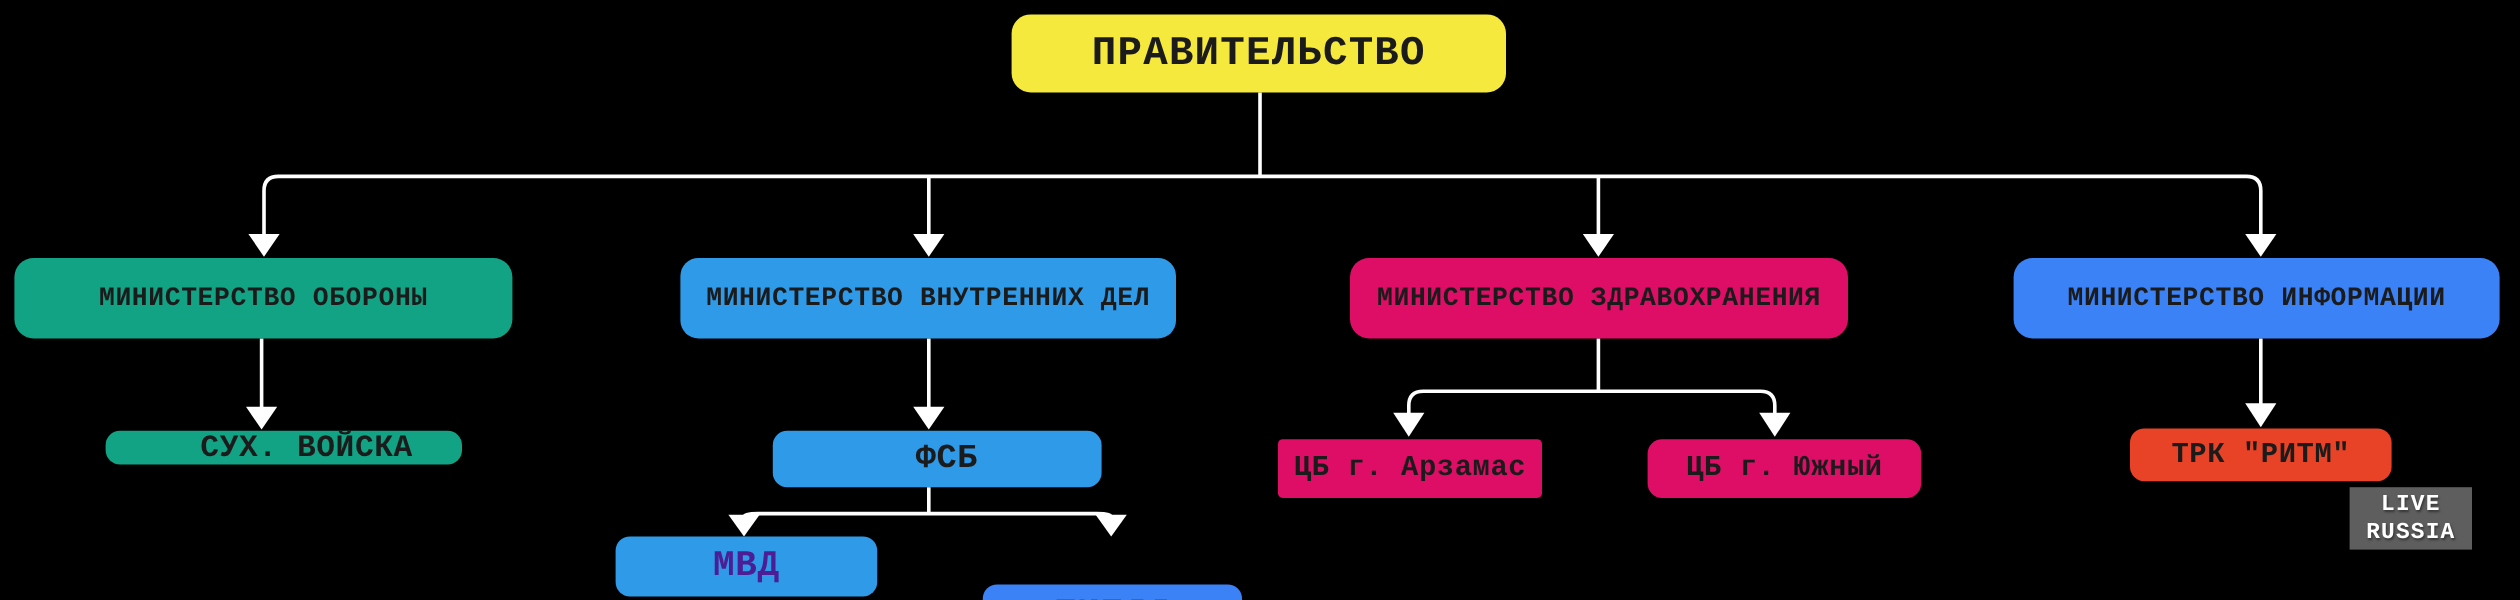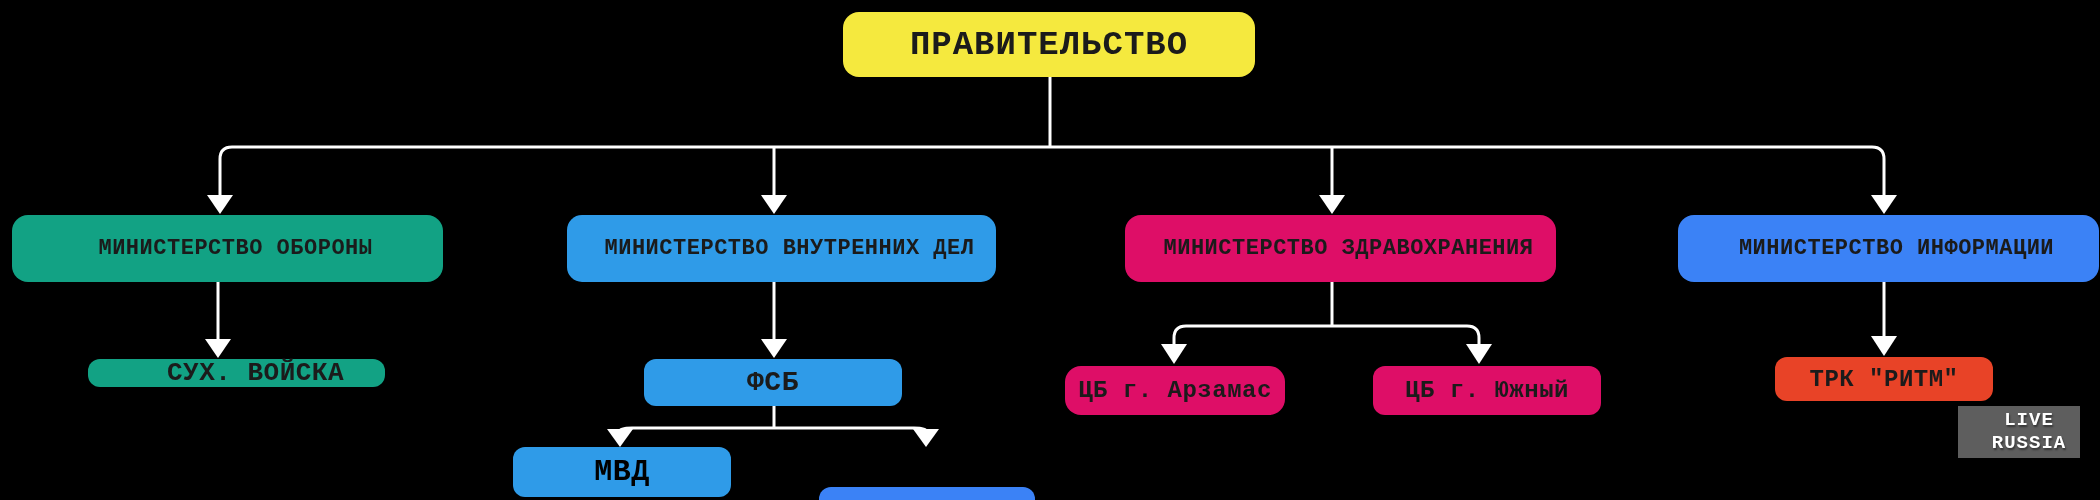--- a/index.html
+++ b/index.html
@@ -41,21 +41,20 @@
     color: #1b1b1b;
     border-radius: 14px;
     text-align: center;
   }
   .node.root {
     border-radius: 16px;
     letter-spacing: 1px;
   }
   .node.ministry {
     border-radius: 16px;
-    padding-left: 16px;
   }
   .badge {
     position: absolute;
     display: flex;
     flex-direction: column;
     align-items: center;
     justify-content: center;
     line-height: 1.2;
     font-weight: bold;
     letter-spacing: 1px;
@@ -104,30 +103,30 @@
   <div class="node ministry" style="left: 12px; top: 215px; width: 415px; height: 67px; font-size: 22px; background-color: rgb(18, 162, 132); color: rgb(27, 27, 27);">МИНИСТЕРСТВО ОБОРОНЫ</div>
 
   <div class="node ministry" style="left: 567px; top: 215px; width: 413px; height: 67px; font-size: 22px; background-color: rgb(47, 155, 232); color: rgb(27, 27, 27); border-radius: 15px;">МИНИСТЕРСТВО ВНУТРЕННИХ ДЕЛ</div>
 
   <div class="node ministry" style="left: 1125px; top: 215px; width: 415px; height: 67px; font-size: 22px; background-color: rgb(222, 14, 103); color: rgb(27, 27, 27);">МИНИСТЕРСТВО ЗДРАВОХРАНЕНИЯ</div>
 
   <div class="node ministry" style="left: 1678px; top: 215px; width: 405px; height: 67px; font-size: 22px; background-color: #3b82f6; color: rgb(27, 27, 27);">МИНИСТЕРСТВО ИНФОРМАЦИИ</div>
 
   <div class="node" style="left: 88px; top: 359px; width: 259px; height: 28px; font-size: 26px; border-radius: 12px; background-color: rgb(18, 162, 132); color: rgb(27, 27, 27); padding-left: 38px;">СУХ. ВОЙСКА</div>
 
-  <div class="node" style="left: 644px; top: 359px; width: 258px; height: 47px; font-size: 28px; border-radius: 12px; background-color: rgb(47, 155, 232); color: rgb(27, 27, 27);">ФСБ</div>
+  <div class="node" style="left: 644px; top: 359px; width: 258px; height: 47px; font-size: 28px; border-radius: 12px; background-color: rgb(47, 155, 232); color: rgb(27, 27, 27); padding-left: 16px;">ФСБ</div>
 
-  <div class="node" style="left: 1065px; top: 366px; width: 220px; height: 49px; font-size: 24px; border-radius: 16px; background-color: rgb(222, 14, 103); color: rgb(27, 27, 27);">ЦБ г. Арзамас</div>
+  <div class="node" style="left: 1065px; top: 366px; width: 220px; height: 49px; font-size: 24px; border-radius: 4px; background-color: rgb(222, 14, 103); color: rgb(27, 27, 27);">ЦБ г. Арзамас</div>
 
   <div class="node" style="left: 1373px; top: 366px; width: 228px; height: 49px; font-size: 24px; border-radius: 12px; background-color: rgb(222, 14, 103); color: rgb(27, 27, 27);">ЦБ г. Южный</div>
 
   <div class="node" style="left: 1775px; top: 357px; width: 218px; height: 44px; font-size: 24px; border-radius: 12px; background-color: rgb(232, 67, 39); color: rgb(27, 27, 27);">ТРК "РИТМ"</div>
 
-  <div class="node" style="left: 513px; top: 447px; width: 218px; height: 50px; font-size: 30px; border-radius: 12px; background-color: rgb(47, 155, 232); color: #000000;">МВД</div>
+  <div class="node" style="left: 513px; top: 447px; width: 218px; height: 50px; font-size: 30px; border-radius: 12px; background-color: rgb(47, 155, 232); color: #4c1d95;">МВД</div>
 
   <div class="node" style="left: 819px; top: 447px; width: 216px; height: 50px; font-size: 32px; border-radius: 12px; background-color: #3b82f6; color: rgb(27, 27, 27); margin-top: 40px;">ГИБДД</div>
 
-  <div class="badge" style="left: 1958px; top: 406px; width: 102px; height: 52px; font-size: 19px; background-color: rgb(94, 94, 94); color: rgb(255, 255, 255); padding-left: 20px;">
+  <div class="badge" style="left: 1958px; top: 406px; width: 102px; height: 52px; font-size: 19px; background-color: rgb(94, 94, 94); color: rgb(255, 255, 255);">
     <span>LIVE</span>
     <span>RUSSIA</span>
   </div>
 
 </div>
 
 </body></html>

